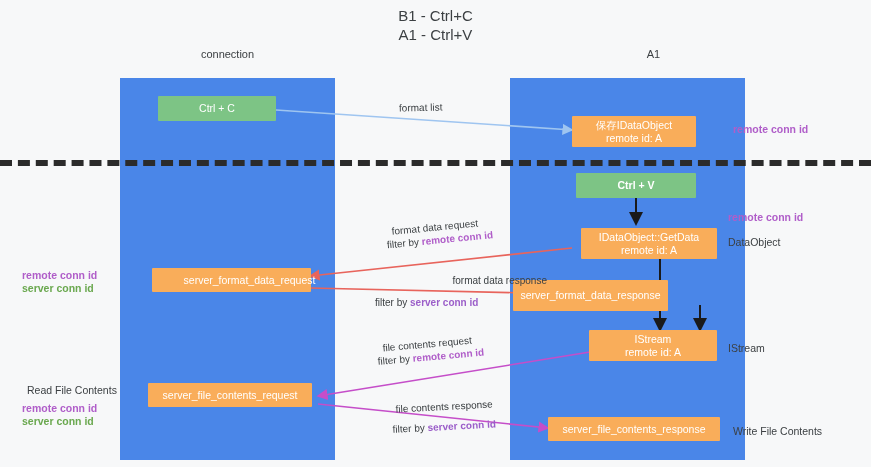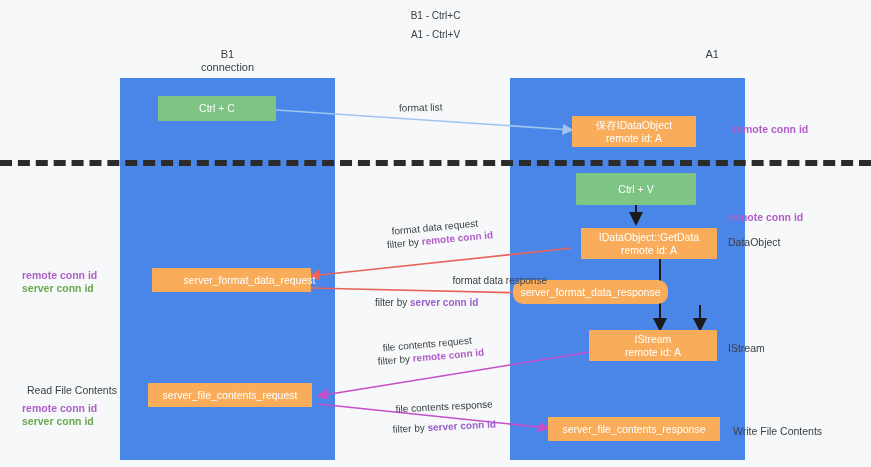--- a/index.html
+++ b/index.html
@@ -65,39 +65,38 @@
     font-size:10px;
     line-height:13px;
     white-space:nowrap;
     color:#3c4043;
   }
   .arrow-label .hl{color:#b05ec9;font-weight:bold;}
   svg.edges{position:absolute;left:0;top:0;width:871px;height:467px;overflow:visible;}
   .title{
     position:absolute;
     width:871px;text-align:center;
-    font-size:10px;line-height:19px;
+    font-size:15px;line-height:19px;
     color:#3c4043;
   }
 </style>
 </head>
 <body>
 
 <div id="stage">
 
   <div class="title" style="top:6px;">
     <div>B1 - Ctrl+C</div>
     <div>A1 - Ctrl+V</div>
   </div>
 
   <div class="lane-title" style="left:120px;top:48px;width:215px;">
-    <div>B1</div>
     <div>connection</div>
   </div>
-  <div class="lane-title" style="left:484px;top:48px;width:235px;text-align:right;">
+  <div class="lane-title" style="left:536px;top:48px;width:235px;">
     <div>A1</div>
   </div>
 
   <div class="lane" style="left:120px;top:78px;width:215px;height:382px;"></div>
   <div class="lane" style="left:510px;top:78px;width:235px;height:382px;"></div>
 
   <svg class="edges">
     <defs>
       <marker id="mBlue" markerWidth="7" markerHeight="7" refX="6" refY="3.5" orient="auto">
         <path d="M0,0 L7,3.5 L0,7 z" fill="#9fc5f0"></path>
@@ -132,34 +131,34 @@
 
   <div class="node green" style="left:158px;top:96px;width:118px;height:25px;">
     <span>Ctrl + C</span>
   </div>
 
   <div class="node orange" style="left:572px;top:116px;width:124px;height:31px;">
     <span>保存IDataObject</span>
     <span class="l2">remote id: A</span>
   </div>
 
-  <div class="node green" style="left:576px;top:173px;width:120px;height:32px;">
+  <div class="node green" style="left:576px;top:173px;width:120px;height:25px;font-weight:bold;">
     <span>Ctrl + V</span>
   </div>
 
   <div class="node orange" style="left:569px;top:228px;width:136px;height:31px;margin-left:12px;">
     <span>IDataObject::GetData</span>
     <span class="l2">remote id: A</span>
   </div>
 
   <div class="node orange" style="left:152px;top:268px;width:159px;height:24px;padding-left:36px;">
     <span>server_format_data_request</span>
   </div>
 
-  <div class="node orange" style="left:513px;top:280px;width:155px;height:24px;border-radius:10px;">
+  <div class="node orange" style="left:513px;top:280px;width:155px;height:31px;">
     <span>server_format_data_response</span>
   </div>
 
   <div class="node orange" style="left:589px;top:330px;width:128px;height:31px;">
     <span>IStream</span>
     <span class="l2">remote id: A</span>
   </div>
 
   <div class="node orange" style="left:148px;top:383px;width:164px;height:24px;">
     <span>server_file_contents_request</span>

